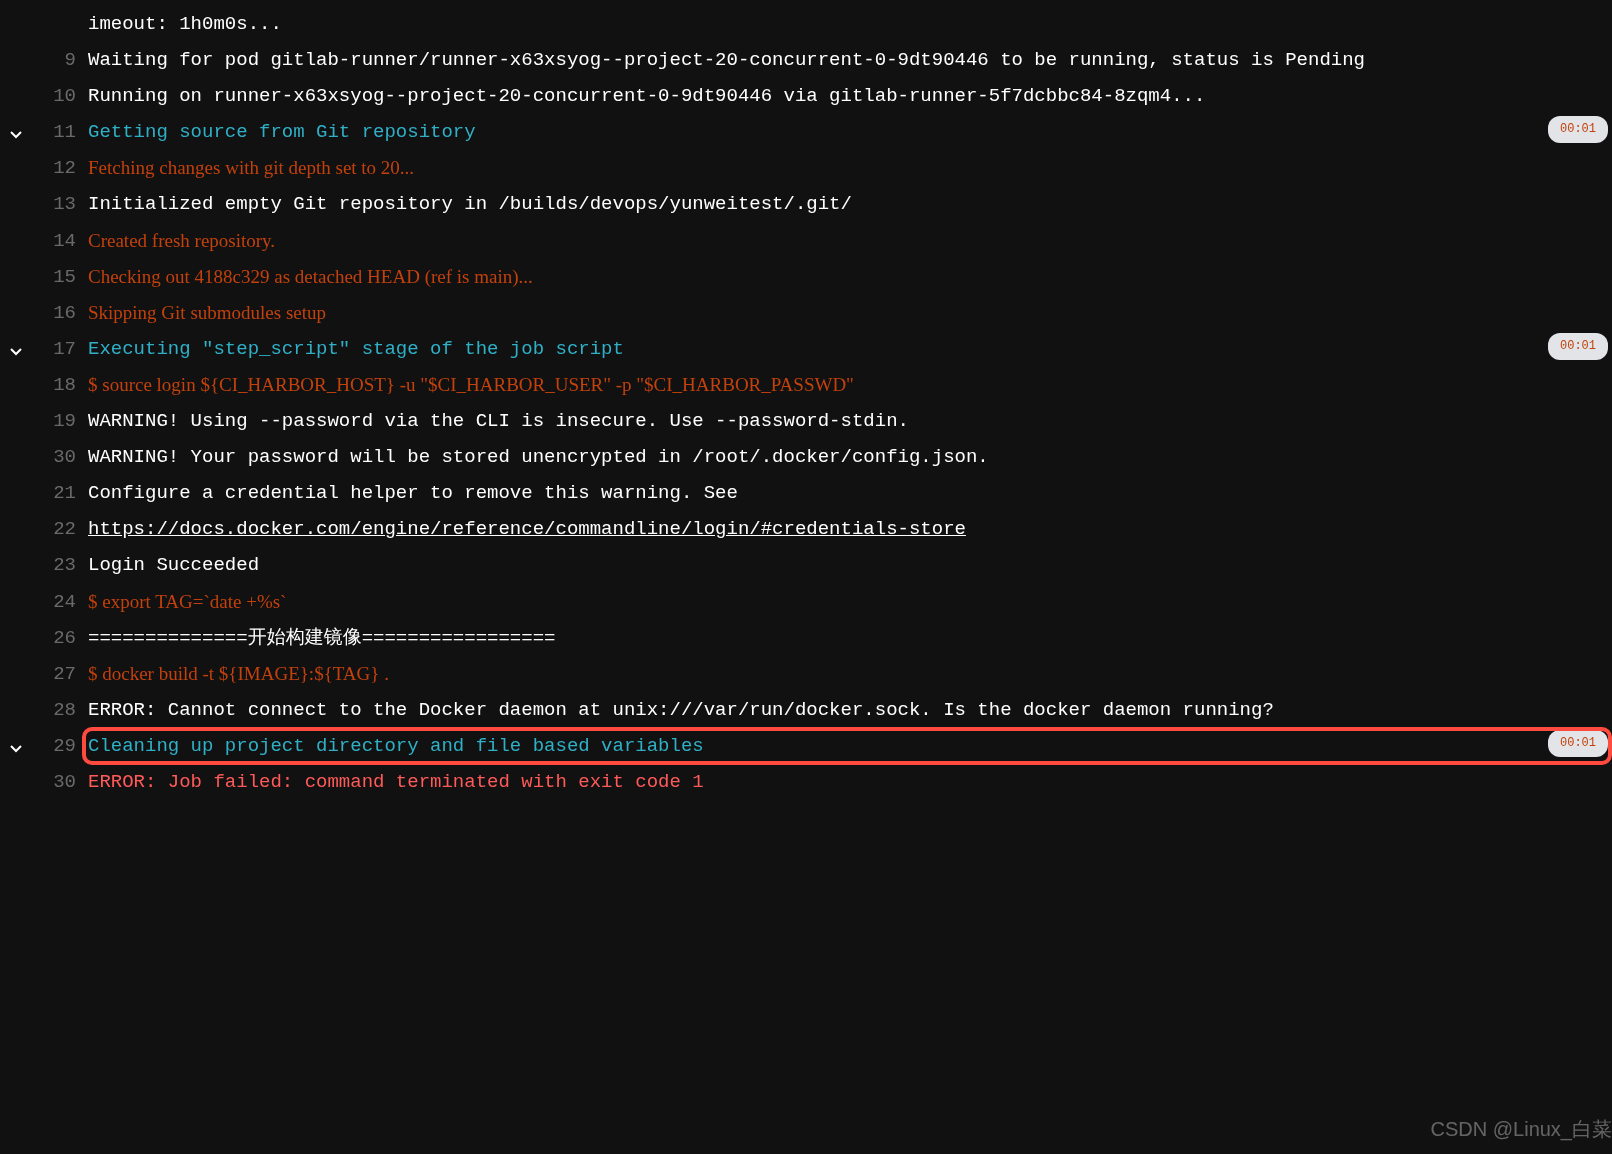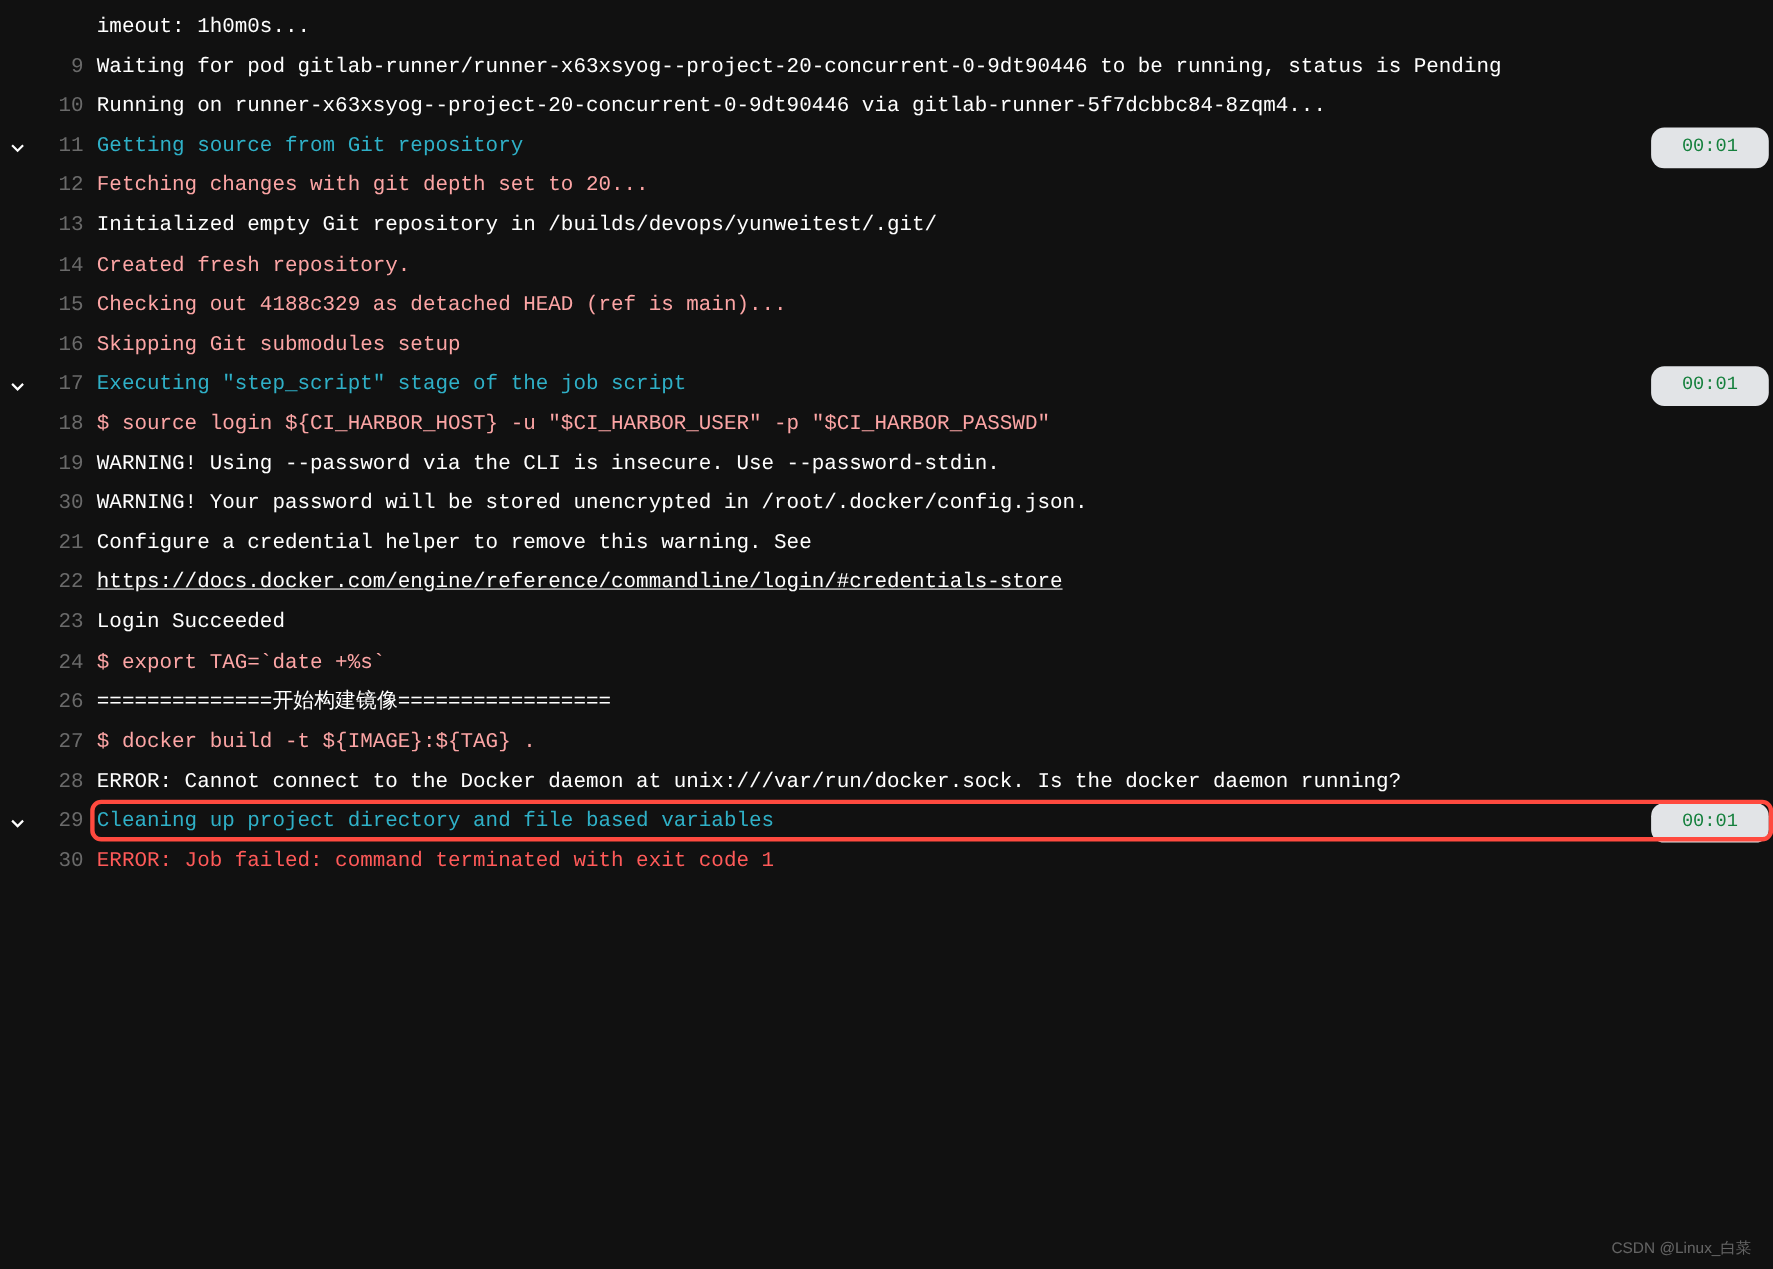--- a/index.html
+++ b/index.html
@@ -46,53 +46,53 @@
       user-select: none;
       font-variant-numeric: tabular-nums;
     }
     .content-col {
       flex: 1 1 auto;
       white-space: pre-wrap;
       word-break: break-all;
       padding-right: 90px;
     }
     .c-white  { color: #ffffff; }
-    .c-green  { color: #fca5a5; }
+    .c-green  { color: #c2410c; font-family: Liberation Serif, serif; }
     .c-cyan   { color: #2fb0c7; }
     .c-red    { color: #ff5a59; }
     .c-link   { color: #ffffff; text-decoration: underline; }
 
     .duration-badge {
       position: absolute;
       right: 4px;
       top: 2px;
       background: #e2e4e7;
-      color: #15803d;
-      font-size: 17px;
+      color: #c2410c;
+      font-size: 12px;
       font-weight: 500;
-      padding: 2px 28px;
+      padding: 2px 12px;
       border-radius: 12px;
       font-variant-numeric: tabular-nums;
       z-index: 2;
     }
     .error-box {
       position: absolute;
       left: 82px;
       right: 0px;
       border: 4px solid #ff4a3f;
       border-radius: 10px;
       pointer-events: none;
       z-index: 3;
     }
     .watermark {
       position: fixed;
       left: 0; right: 0; bottom: 6px;
       text-align: right;
-      padding-right: 20px;
-      font-size: 14px;
+      padding-right: 0;
+      font-size: 20px;
       color: rgba(255,255,255,0.35);
       font-family: -apple-system, "PingFang SC", "Microsoft YaHei", sans-serif;
       pointer-events: none;
     }
   </style>
 </head>
 <body>
 
 <div class="log-container">
 

